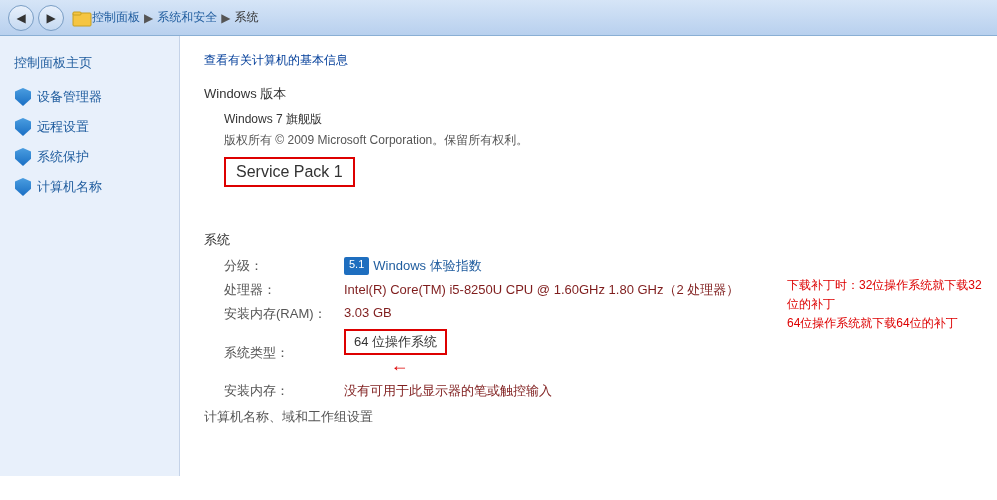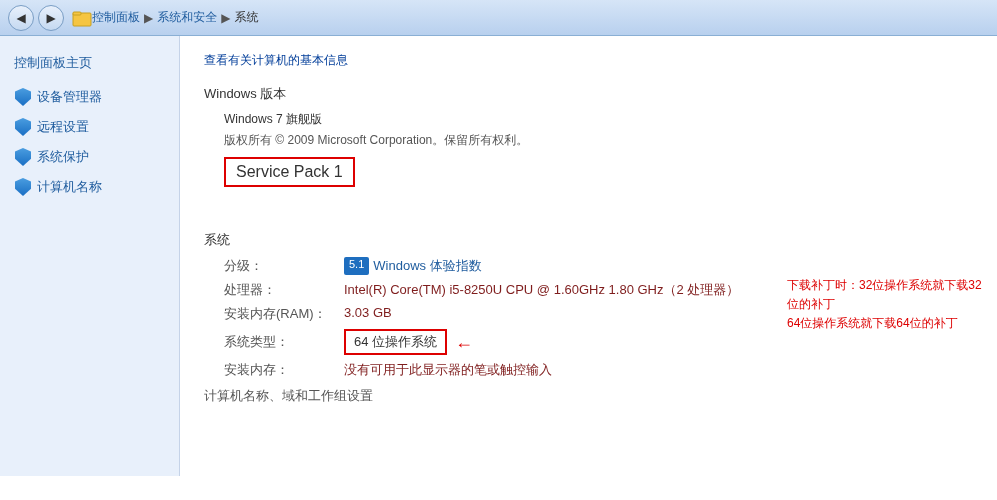--- a/index.html
+++ b/index.html
@@ -176,20 +176,21 @@
     }
     .system-type-row .info-label {
       width: 120px;
       flex-shrink: 0;
       color: #555;
       font-size: 13px;
     }
     .system-type-value-wrapper {
       display: flex;
       align-items: center;
+      flex-direction: column;
     }
     .system-type-box {
       border: 2px solid #d00;
       padding: 2px 8px;
       font-size: 13px;
       color: #333;
       display: inline-block;
     }
     .arrow-indicator {
       margin-left: 8px;

